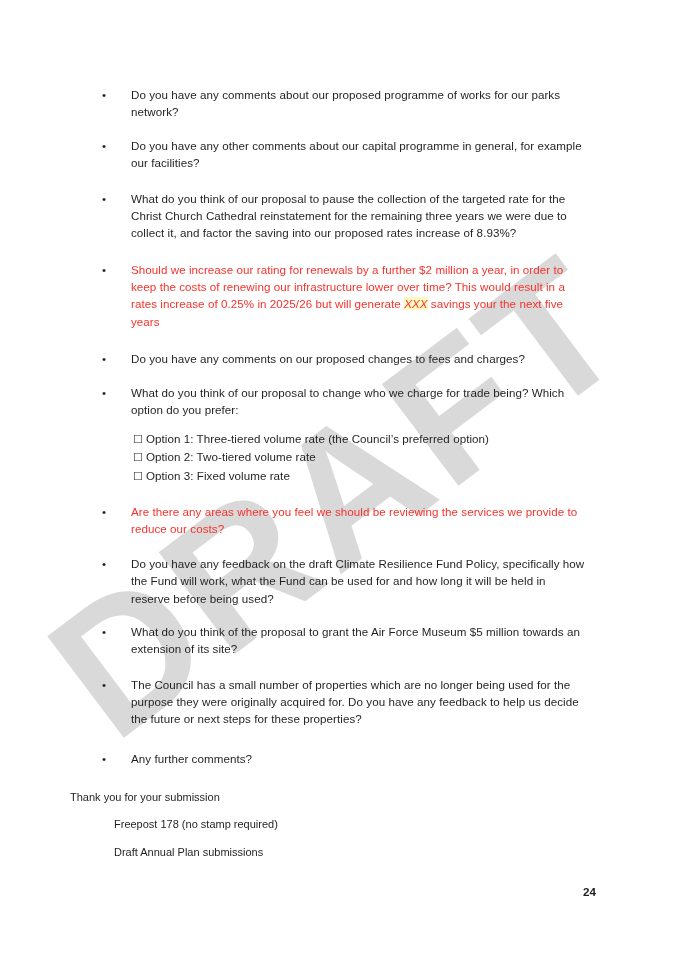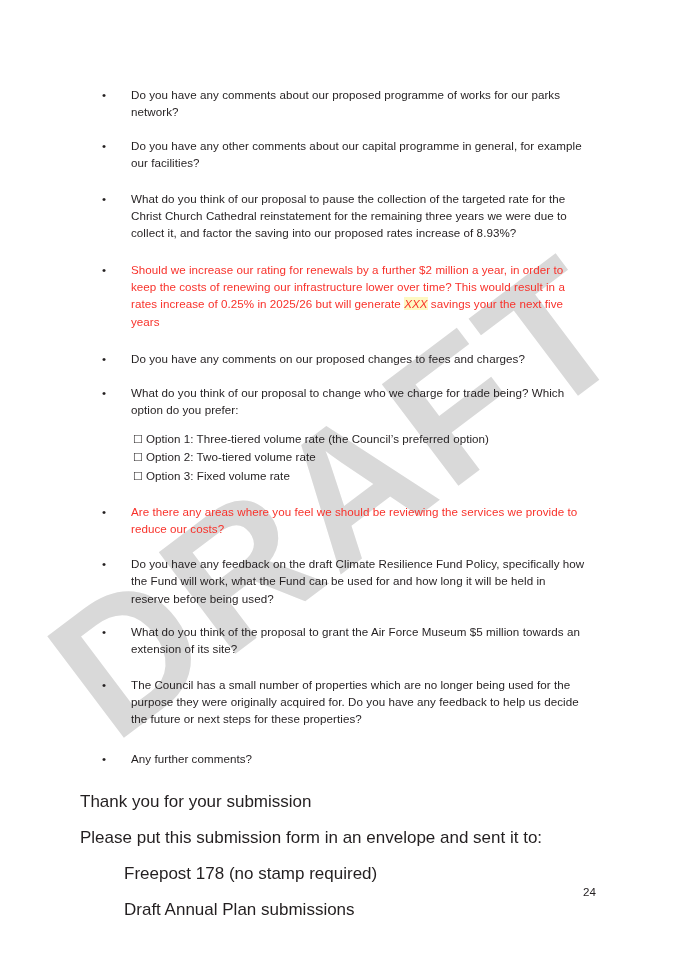--- a/index.html
+++ b/index.html
@@ -94,44 +94,44 @@
 
   .hl {
     background: #fef9c3;
     color: #f8322b;
     font-style: italic;
   }
 
   
   .closing {
     position: absolute;
-    left: 80px;
+    left: 70px;
     top: 789px;
     width: 515px;
-    font-size: 17px;
+    font-size: 11px;
     line-height: 1.48;
     color: #231f20;
   }
   .closing-line {
     margin: 0 0 11px 0;
   }
   .closing-line.indented {
     margin-left: 44px;
   }
   .closing-line:last-child { margin-bottom: 0; }
 
   
   .page-number {
     position: absolute;
     right: 79px;
     top: 884px;
     font-size: 11.6px;
     line-height: 1.4;
     color: #231f20;
-    font-weight: 400;
+    font-weight: 700;
   }
 </style>
 </head>
 <body>
 
 <div class="page">
 
   <div class="watermark-layer">
     <div class="watermark-text">DRAFT</div>
   </div>
@@ -197,21 +197,20 @@
 
       <div class="bullet-item">
         <span class="bullet-marker">•</span>
         <p class="para">Any further comments?</p>
       </div>
 
     </div>
 
     <div class="closing">
       <p class="closing-line">Thank you for your submission</p>
-      <p class="closing-line">Please put this submission form in an envelope and sent it to:</p>
       <p class="closing-line indented">Freepost 178 (no stamp required)</p>
       <p class="closing-line indented">Draft Annual Plan submissions</p>
     </div>
 
     <div class="page-number">24</div>
 
   </div>
 </div>
 
 </body></html>

